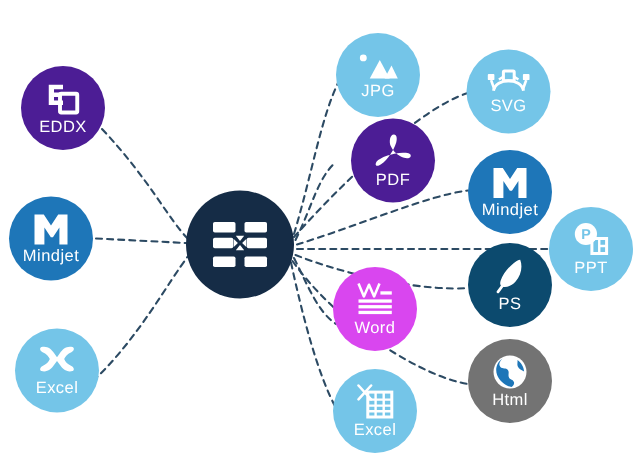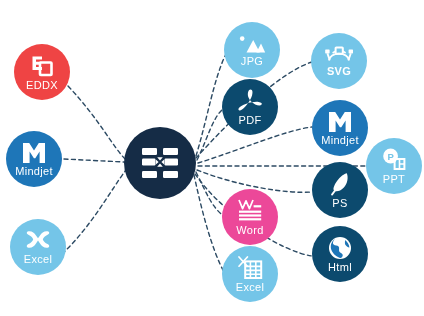--- a/index.html
+++ b/index.html
@@ -103,21 +103,21 @@
         <rect x="3" y="16.5" width="13.5" height="7" rx="1.2" fill="#ffffff"></rect>
         <rect x="25.5" y="16.5" width="13.5" height="7" rx="1.2" fill="#ffffff"></rect>
         <path d="M18.2 15.2 L23.8 15.2 L21 18.6 Z" fill="#ffffff"></path>
         <path d="M18.2 24.8 L23.8 24.8 L21 21.4 Z" fill="#ffffff"></path>
         <path d="M16.8 17.4 L19.6 20.0 L16.8 22.6 Z" fill="#ffffff"></path>
         <path d="M25.2 17.4 L22.4 20.0 L25.2 22.6 Z" fill="#ffffff"></path>
       </svg>
     </span>
   </div>
 
-  <div class="node sat tone-light" style="left: 14px; top: 44px; background: #ef4444;">
+  <div class="node sat tone-light" style="left: 14px; top: 44px; background: #4c1d95;">
     <span class="glyph">
       <svg width="24" height="24" viewBox="0 0 24 24" xmlns="http://www.w3.org/2000/svg">
         <path d="M2.5 2.5 h9.5 v3 h-6 v2.2 h5 v3 h-5 v2.3 h6 v3 h-9.5 z" fill="#ffffff"></path>
         <rect x="10" y="8.5" width="11.5" height="12.5" rx="0.8" fill="none" stroke="#ffffff" stroke-width="2.6"></rect>
       </svg>
     </span>
     <span class="node-label">EDDX</span>
   </div>
 
   <div class="node sat tone-dark" style="left: 6px; top: 131px; background: rgb(30, 118, 184);">
@@ -149,37 +149,37 @@
     <span class="glyph">
       <svg width="28" height="20" viewBox="0 0 28 20" xmlns="http://www.w3.org/2000/svg">
         <circle cx="4.2" cy="4.6" r="2.3" fill="#ffffff"></circle>
         <path d="M8.5 18.4 L15.2 6.0 L21.8 18.4 Z" fill="#ffffff"></path>
         <path d="M18.4 18.4 L23.0 9.6 L27.2 18.4 Z" fill="#ffffff"></path>
       </svg>
     </span>
     <span class="node-label">JPG</span>
   </div>
 
-  <div class="node sat tone-light" style="left: 311px; top: 33px; background: rgb(116, 197, 232); font-weight: bold;">
+  <div class="node sat tone-light" style="left: 311px; top: 33px; background: rgb(116, 197, 232);">
     <span class="glyph">
       <svg width="30" height="18" viewBox="0 0 30 18" xmlns="http://www.w3.org/2000/svg">
         <path d="M5 14.5 C6.5 5.5 23.5 5.5 25 14.5" fill="none" stroke="#ffffff" stroke-width="2"></path>
         <rect x="11.6" y="1.4" width="7.2" height="6.4" rx="0.7" fill="none" stroke="#ffffff" stroke-width="2"></rect>
         <rect x="1.2" y="3.4" width="4.4" height="4.0" rx="0.6" fill="#ffffff"></rect>
         <rect x="24.6" y="3.4" width="4.4" height="4.0" rx="0.6" fill="#ffffff"></rect>
         <path d="M3.4 7.4 L5.6 13.6" stroke="#ffffff" stroke-width="1.8"></path>
         <path d="M26.8 7.4 L24.6 13.6" stroke="#ffffff" stroke-width="1.8"></path>
         <path d="M8.6 7.0 L11.8 5.0" stroke="#ffffff" stroke-width="1.6"></path>
         <path d="M21.6 7.0 L18.6 5.0" stroke="#ffffff" stroke-width="1.6"></path>
       </svg>
     </span>
     <span class="node-label">SVG</span>
   </div>
 
-  <div class="node sat tone-dark" style="left: 222px; top: 79px; background: #0c4a6e;">
+  <div class="node sat tone-dark" style="left: 234px; top: 79px; background: #4c1d95;">
     <span class="glyph">
       <svg width="26" height="24" viewBox="0 0 26 24" xmlns="http://www.w3.org/2000/svg">
         <path d="M13.6 0.6 C15.6 0.6 15.9 3.4 15.1 6.2
                  C14.3 9.0 12.4 12.6 10.0 15.6
                  C7.8 18.4 5.4 20.6 3.6 21.3
                  C1.9 22.0 1.0 21.0 1.6 19.6
                  C2.4 17.8 5.6 16.0 9.4 14.7
                  C13.4 13.3 18.2 12.5 21.6 12.9
                  C24.4 13.2 25.4 14.4 24.6 15.6
                  C23.7 16.9 21.0 16.8 18.2 15.4
@@ -219,34 +219,34 @@
                  C12.0 18.6 8.6 19.8 6.2 19.2
                  C4.6 18.8 4.0 17.2 4.8 15.0
                  C6.0 11.4 9.4 6.6 13.2 3.6
                  C15.0 2.2 16.6 1.2 17.8 1.2 Z" fill="#ffffff"></path>
         <path d="M3.0 22.6 L10.6 12.2" stroke="#ffffff" stroke-width="1.8" stroke-linecap="round"></path>
       </svg>
     </span>
     <span class="node-label">PS</span>
   </div>
 
-  <div class="node sat tone-dark" style="left: 222px; top: 189px; background: #ec4899;">
+  <div class="node sat tone-dark" style="left: 222px; top: 178px; background: #d946ef;">
     <span class="glyph">
       <svg width="26" height="24" viewBox="0 0 26 24" xmlns="http://www.w3.org/2000/svg">
         <path d="M2.0 1.0 L5.6 9.6 L9.0 1.8 L12.4 9.6 L16.0 1.0" fill="none" stroke="#ffffff" stroke-width="1.7" stroke-linejoin="round"></path>
         <rect x="16.6" y="6.2" width="7.6" height="2.2" fill="#ffffff"></rect>
         <rect x="2.0" y="11.6" width="22.2" height="2.2" fill="#ffffff"></rect>
         <rect x="2.0" y="15.4" width="22.2" height="2.2" fill="#ffffff"></rect>
         <rect x="2.0" y="19.2" width="22.2" height="2.2" fill="#ffffff"></rect>
       </svg>
     </span>
     <span class="node-label">Word</span>
   </div>
 
-  <div class="node sat tone-dark" style="left: 312px; top: 226px; background: #0c4a6e;">
+  <div class="node sat tone-dark" style="left: 312px; top: 226px; background: #737373;">
     <span class="glyph">
       <svg width="24" height="24" viewBox="0 0 24 24" xmlns="http://www.w3.org/2000/svg">
         <circle cx="12" cy="12" r="11" fill="#ffffff"></circle>
         <path d="M7.0 3.0 C5.0 5.0 4.2 7.2 5.6 8.6 C7.0 10.0 9.4 9.0 10.6 10.6
                  C11.8 12.2 10.4 14.0 11.4 15.8 C12.2 17.2 14.0 17.0 14.6 18.6
                  C15.1 19.9 14.2 21.2 13.0 22.0
                  C9.0 21.4 5.0 18.0 3.4 14.0 C2.0 10.4 3.0 5.6 7.0 3.0 Z" fill="#1e76b8"></path>
         <path d="M17.0 4.0 C19.4 5.6 21.2 8.6 21.4 11.6
                  C19.8 11.0 18.0 10.0 17.2 8.4 C16.6 7.0 17.2 5.4 17.0 4.0 Z" fill="#1e76b8"></path>
       </svg>

